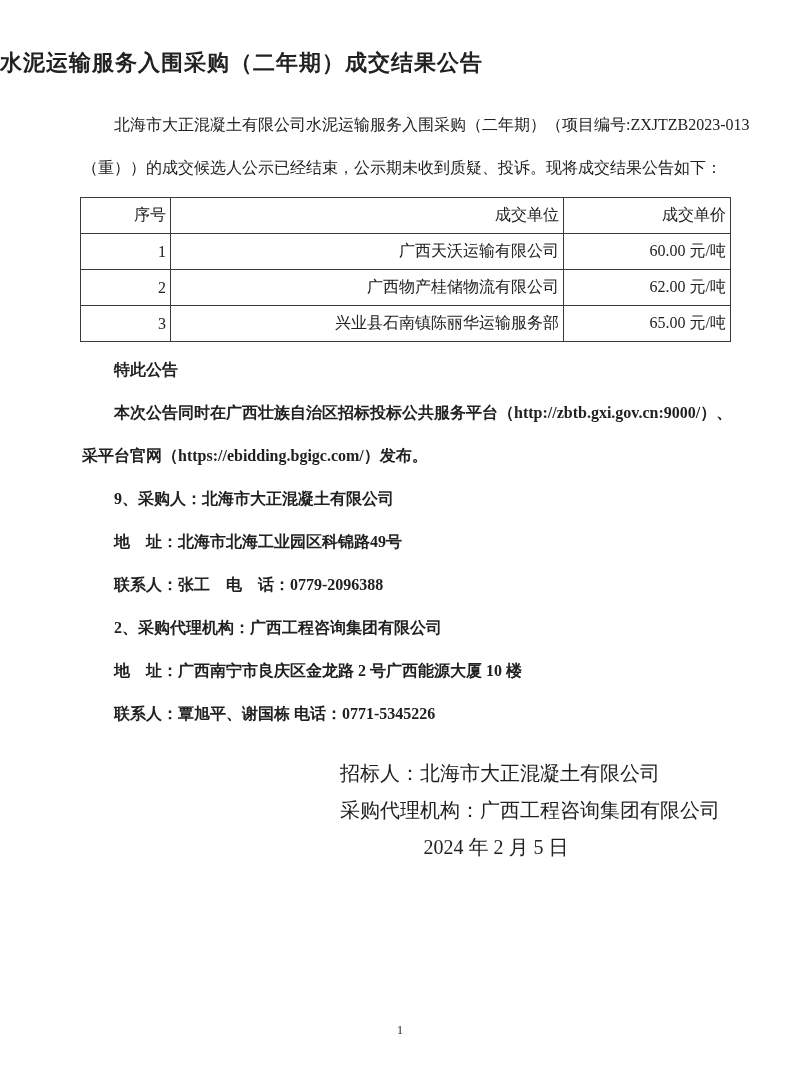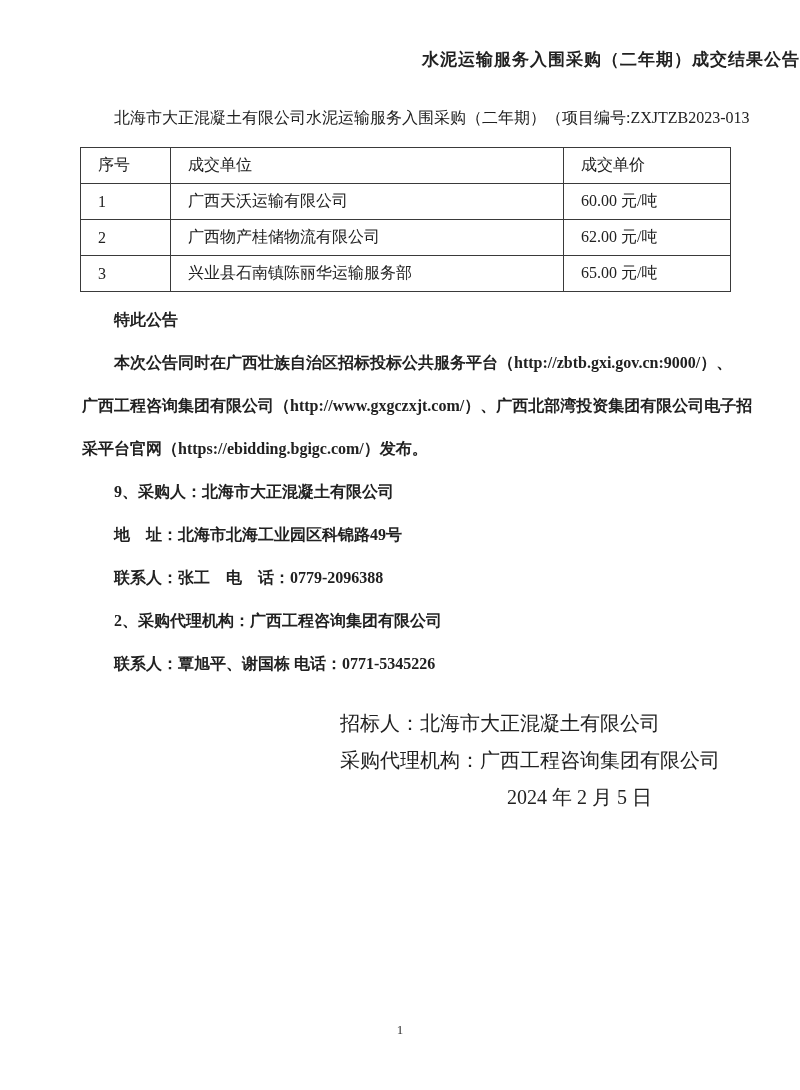--- a/index.html
+++ b/index.html
@@ -9,22 +9,22 @@
     height: 1090px;
     margin: 0 auto;
     background: #ffffff;
     position: relative;
     font-family: "Liberation Serif", "DejaVu Serif", serif;
     color: #212121;
     overflow: hidden;
   }
   .doc-title {
     padding-top: 48px;
-    text-align: right;
-    font-size: 17px;
+    text-align: left;
+    font-size: 22px;
     font-weight: bold;
     letter-spacing: 1px;
   }
   .content {
     margin: 25px 40px 0 82px;
     font-size: 16px;
   }
   .line {
     line-height: 43px;
     white-space: nowrap;
@@ -37,38 +37,38 @@
     table-layout: fixed;
     font-size: 16px;
     color: #212121;
   }
   .result-table col.c-no    { width: 90px;  }
   .result-table col.c-name  { width: 393px; }
   .result-table col.c-price { width: 167px; }
   .result-table th, .result-table td {
     border: 1px solid #3a3a3a;
     height: 36px;
-    text-align: left;
+    text-align: right;
     vertical-align: middle;
     font-weight: normal;
-    padding: 0 17px;
+    padding: 0 4px;
   }
   .body-lines { margin-top: 6px; font-weight: bold; }
   .signature {
     margin: 20px 0 0 340px;
     width: 312px;
     font-size: 20px;
   }
   .sig-line {
     line-height: 37px;
     white-space: nowrap;
   }
   .sig-date {
     line-height: 37px;
-    text-align: right;
+    text-align: center;
     white-space: nowrap;
   }
   .page-number {
     position: absolute;
     left: 0;
     right: 0;
     top: 1022px;
     text-align: center;
     font-size: 13px;
     color: #333333;
@@ -76,20 +76,21 @@
 </style>
 </head>
 <body>
 
 <div class="page">
 
   <div class="doc-title">水泥运输服务入围采购（二年期）成交结果公告</div>
 
   <div class="content">
     <div class="line indent">北海市大正混凝土有限公司水泥运输服务入围采购（二年期）（项目编号:ZXJTZB2023-013</div>
+    <div class="line">（重））的成交候选人公示已经结束，公示期未收到质疑、投诉。现将成交结果公告如下：</div>
   </div>
 
   <table class="result-table">
     <colgroup>
       <col class="c-no">
       <col class="c-name">
       <col class="c-price">
     </colgroup>
     <tbody>
       <tr>
@@ -111,26 +112,26 @@
         <td>3</td>
         <td>兴业县石南镇陈丽华运输服务部</td>
         <td>65.00 元/吨</td>
       </tr>
     </tbody>
   </table>
 
   <div class="content body-lines">
     <div class="line indent">特此公告</div>
     <div class="line indent">本次公告同时在广西壮族自治区招标投标公共服务平台（http://zbtb.gxi.gov.cn:9000/）、</div>
-    <div class="line">广西工程咨询集团有限公司（http://www.gxgczxjt.com/）、广西北部湾投资集团有限公司电子招</div>
     <div class="line">采平台官网（https://ebidding.bgigc.com/）发布。</div>
     <div class="line indent">9、采购人：北海市大正混凝土有限公司</div>
     <div class="line indent">地　址：北海市北海工业园区科锦路49号</div>
     <div class="line indent">联系人：张工　电　话：0779-2096388</div>
     <div class="line indent">2、采购代理机构：广西工程咨询集团有限公司</div>
+    <div class="line indent">地　址：广西南宁市良庆区金龙路 2 号广西能源大厦 10 楼</div>
     <div class="line indent">联系人：覃旭平、谢国栋 电话：0771-5345226</div>
   </div>
 
   <div class="signature">
     <div class="sig-line">招标人：北海市大正混凝土有限公司</div>
     <div class="sig-line">采购代理机构：广西工程咨询集团有限公司</div>
     <div class="sig-date">2024 年 2 月 5 日</div>
   </div>
 
   <div class="page-number">1</div>

